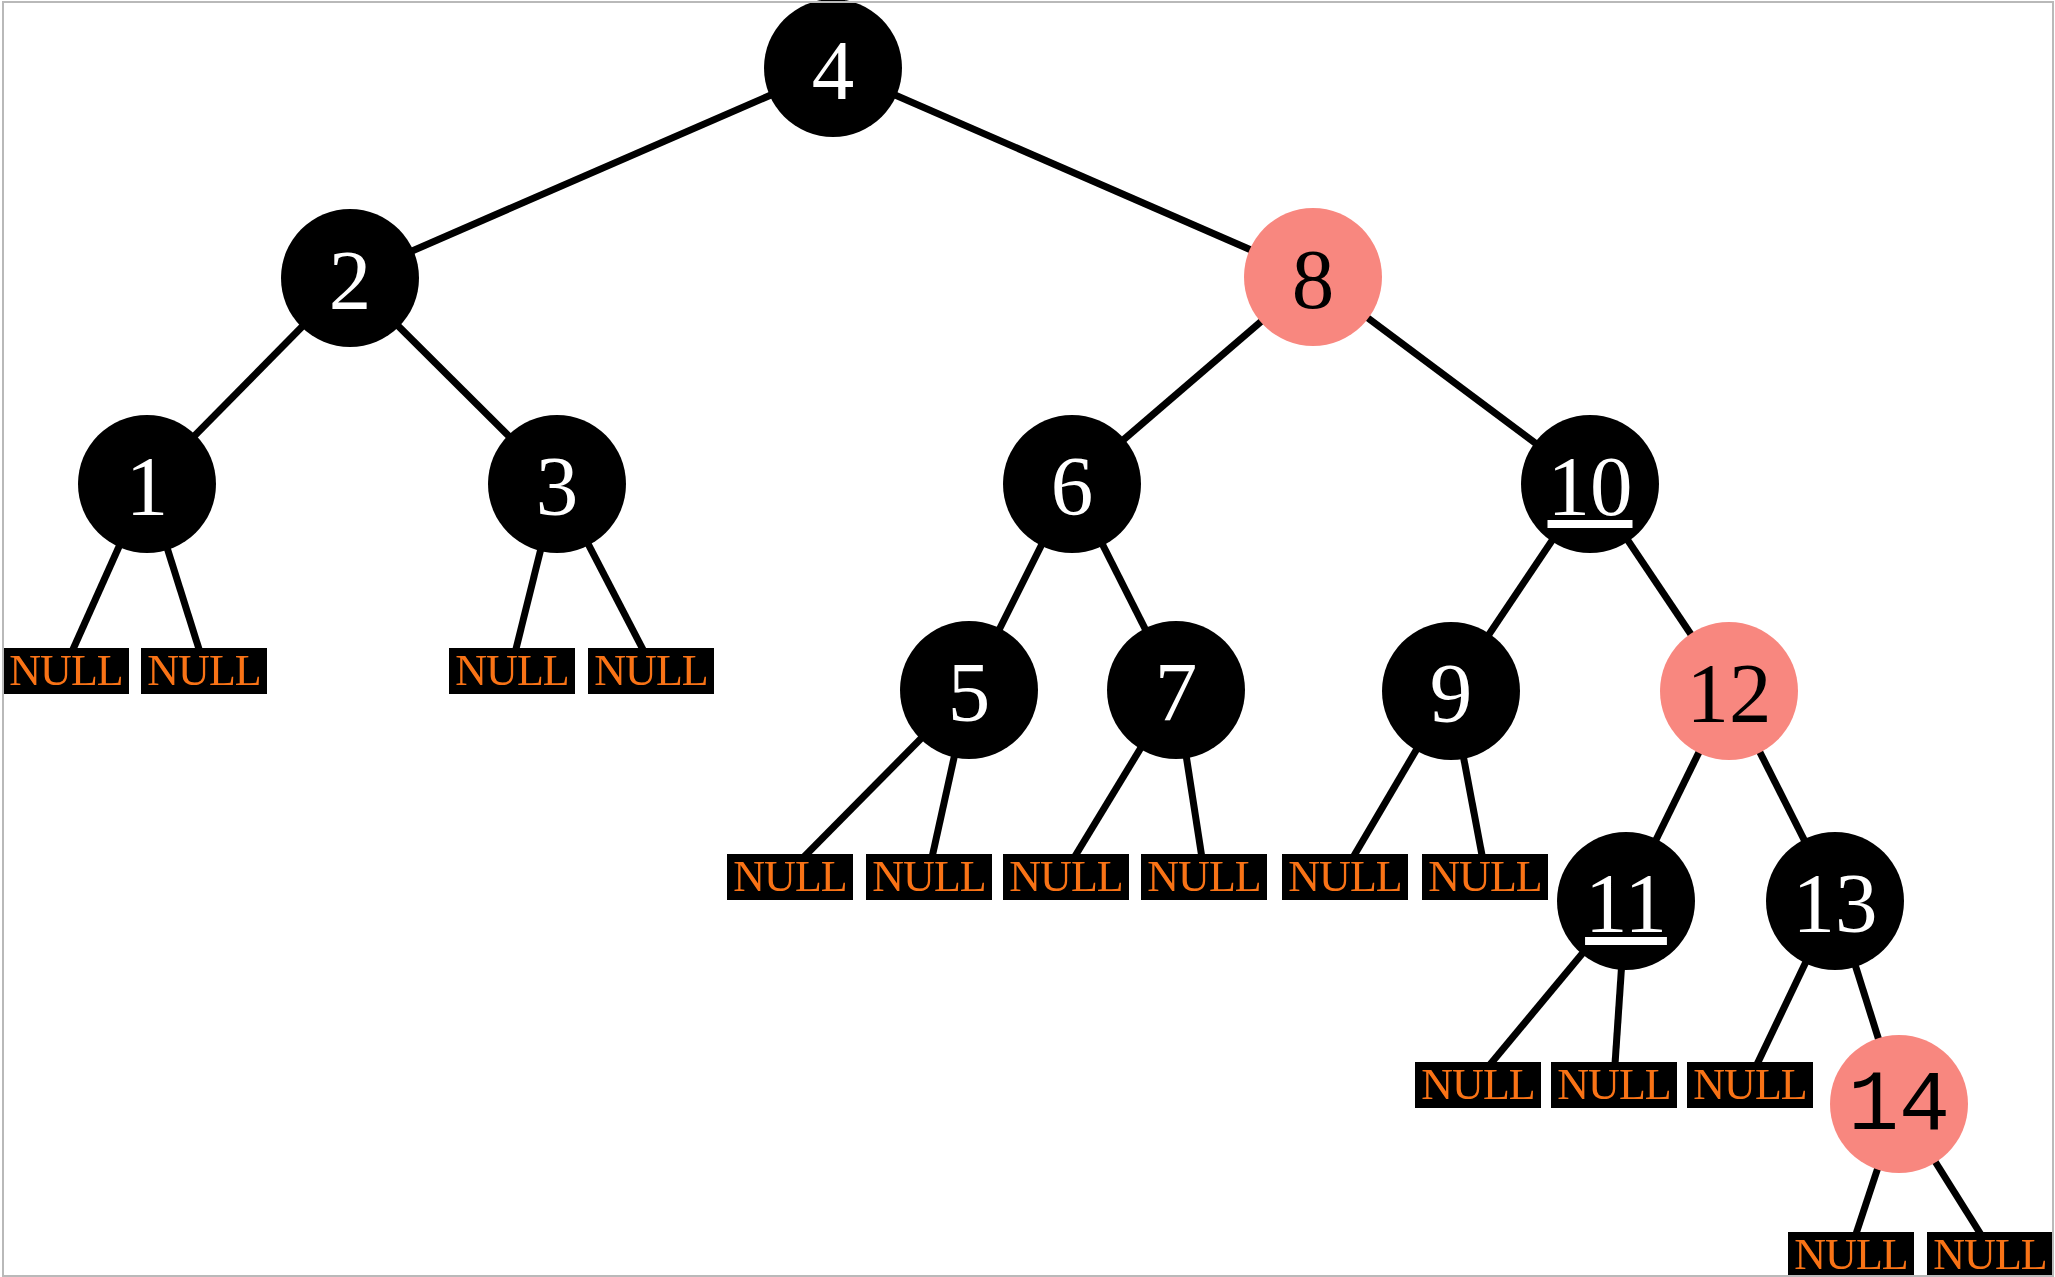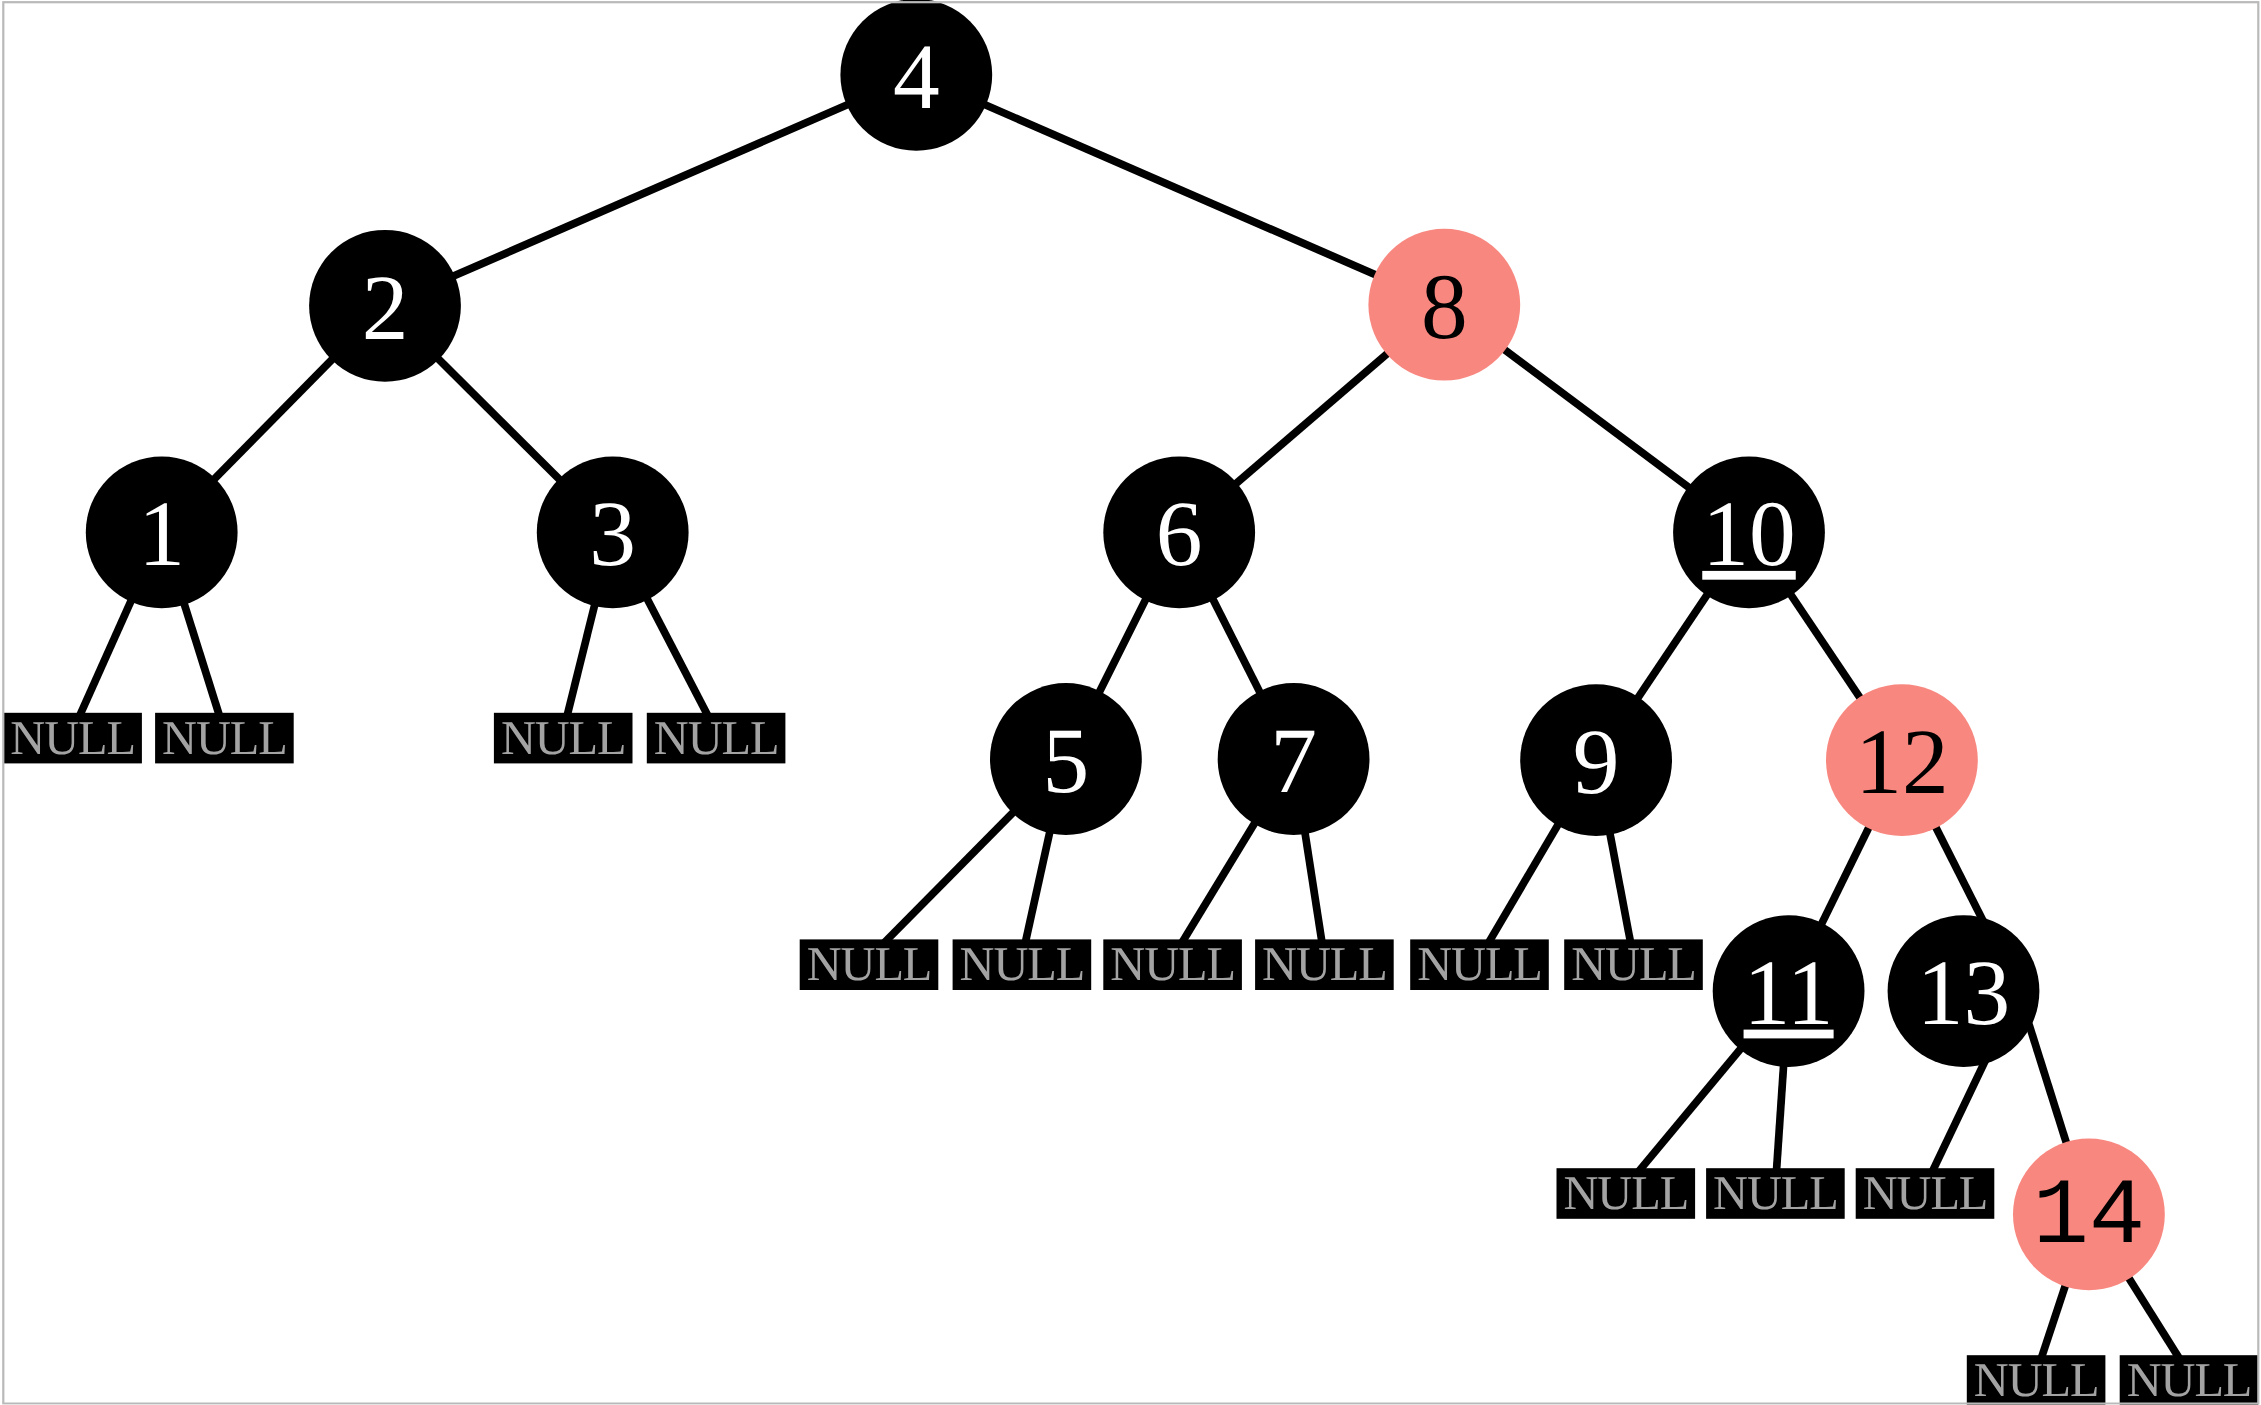--- a/index.html
+++ b/index.html
@@ -48,21 +48,21 @@
   }
   .node.red {
     background: #F8877F;
     color: #000000;
   }
   .nullbox {
     position: absolute;
     width: 126px;
     height: 46px;
     background: #000000;
-    color: #a3a3a3;
+    color: #f97316;
     display: flex;
     align-items: center;
     justify-content: center;
     font-size: 44px;
     line-height: 1;
     letter-spacing: -1px;
     z-index: 2;
     box-sizing: border-box;
   }
 </style>
@@ -109,21 +109,21 @@
   <div class="node red" style="left:1244px; top:208px;">8</div>
   <div class="node black" style="left:78px;   top:415px;">1</div>
   <div class="node black" style="left:488px;  top:415px;">3</div>
   <div class="node black" style="left:1003px; top:415px;">6</div>
   <div class="node black" style="left:1521px; top:415px;text-decoration:underline;">10</div>
   <div class="node black" style="left:900px;  top:621px;">5</div>
   <div class="node black" style="left:1107px; top:621px;">7</div>
   <div class="node black" style="left:1382px; top:622px;">9</div>
   <div class="node red" style="left:1660px; top:622px;">12</div>
   <div class="node black" style="left:1557px; top:832px;text-decoration:underline;">11</div>
-  <div class="node black" style="left:1716px; top:832px;">13</div>
+  <div class="node black" style="left:1766px; top:832px;">13</div>
   <div class="node red" style="left:1830px; top:1035px;font-family:Liberation Mono, monospace;">14</div>
 
   <div class="nullbox" style="left:3px;    top:648px;">NULL</div>
   <div class="nullbox" style="left:141px;  top:648px;">NULL</div>
   <div class="nullbox" style="left:449px;  top:648px;">NULL</div>
   <div class="nullbox" style="left:588px;  top:648px;">NULL</div>
   <div class="nullbox" style="left:727px;  top:854px;">NULL</div>
   <div class="nullbox" style="left:866px;  top:854px;">NULL</div>
   <div class="nullbox" style="left:1003px; top:854px;">NULL</div>
   <div class="nullbox" style="left:1141px; top:854px;">NULL</div>

